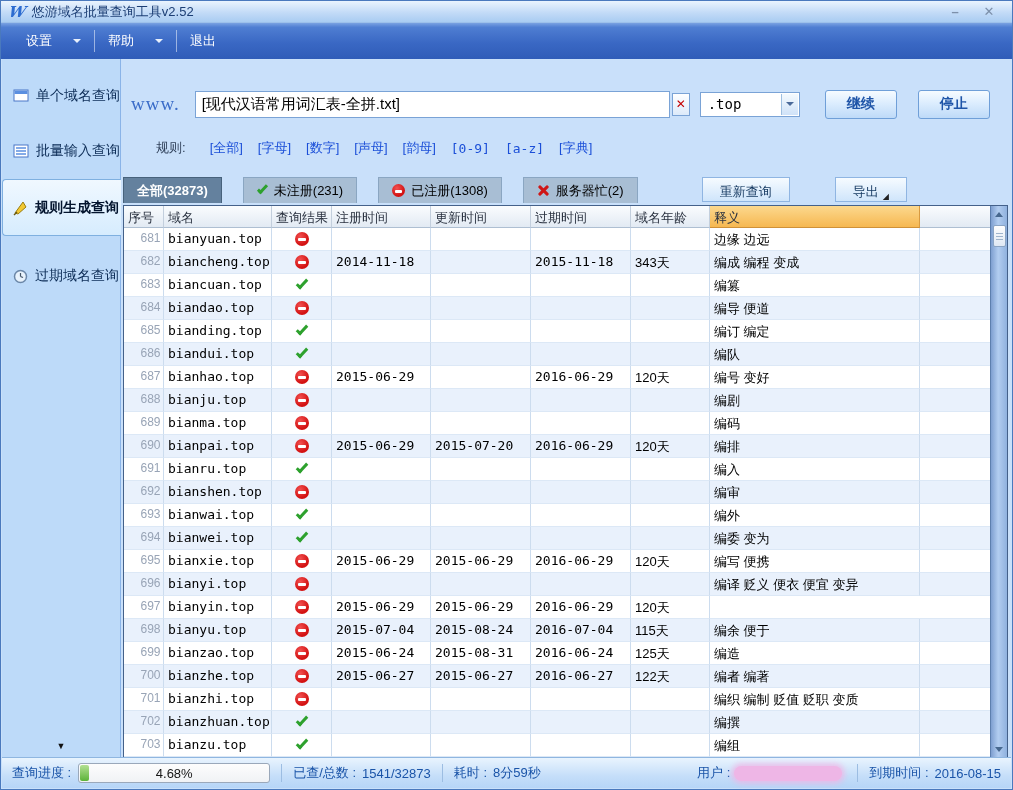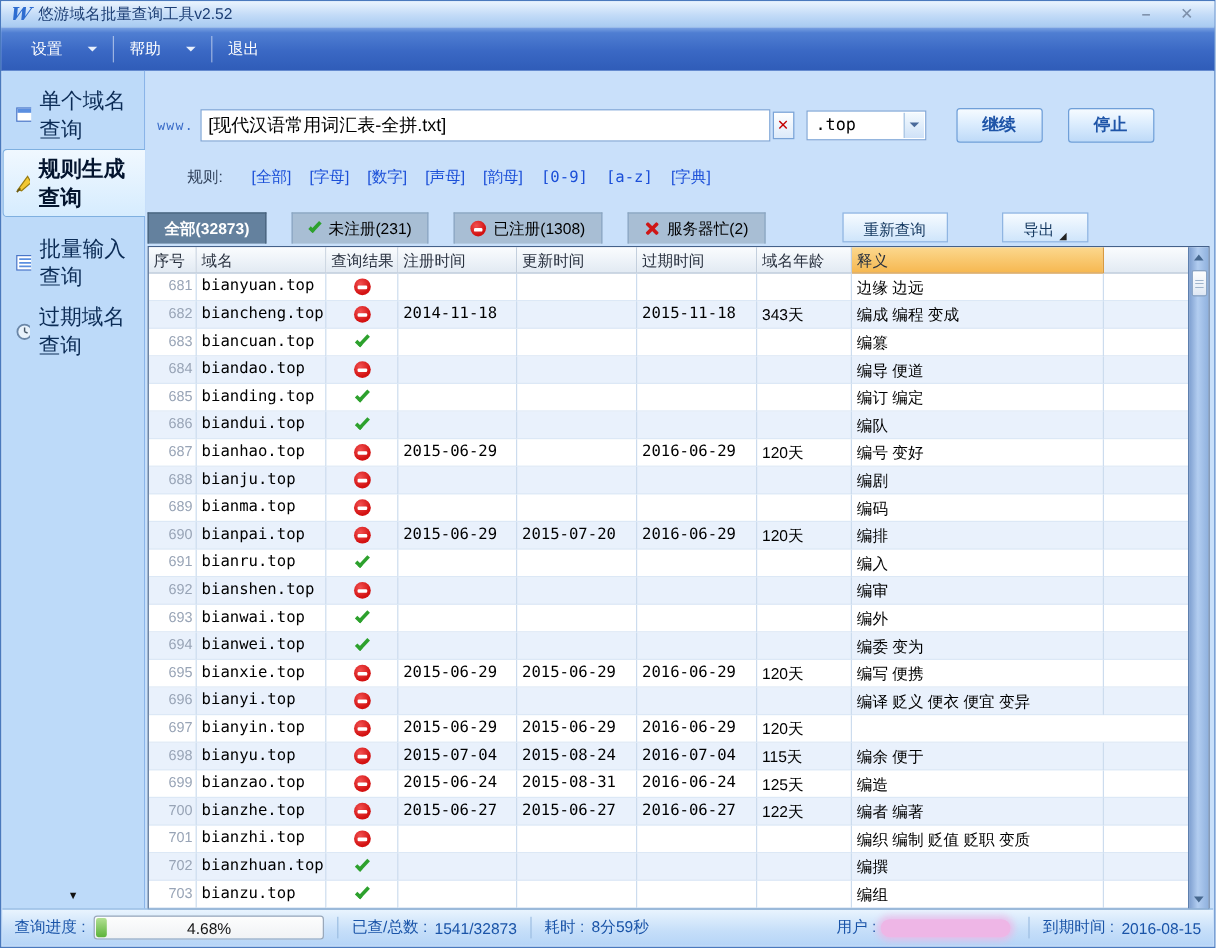--- a/index.html
+++ b/index.html
@@ -30,35 +30,35 @@
   }
   .menu-item { display:flex; align-items:center; gap:21px; padding:0 13px; font-size:13px; height:24px;text-align:right; }
   .caret-down { width:0; height:0; border-left:4px solid transparent; border-right:4px solid transparent; border-top:4px solid #e8f0fc; }
   .menu-sep { width:1px; height:22px; background:rgba(255,255,255,.5); }
 
   
   .app-body { position:absolute; top:58px; bottom:32px; left:1px; right:1px; display:flex; }
 
   .sidebar { width:119px; background:#bddaf9; border-right:1px solid #8ab4e8; position:relative; padding-top:20px; }
   .side-item { display:flex; align-items:center; gap:7px; height:34px; padding-left:11px;
-    font-size:18px; color:#0b2b55; }
+    font-size:14px; color:#0b2b55; }
   .side-item.active {
     height:57px; margin-top:11px; margin-right:-1px; padding-left:9px;
     background:linear-gradient(#f0f8ff,#d6ecfe); border:1px solid #7fb0e0; border-right:none;
     border-radius:4px 0 0 4px; font-weight:bold; color:#03142e;
   }
   .side-item.i3 { margin-top:21px; }
   .side-item.i4 { margin-top:23px; }
   .side-arrow { position:absolute; bottom:6px; left:0; right:0; text-align:center; font-size:9px; color:#111; }
 
   .main { flex:1; position:relative; background:#c9e0fa; }
 
   
   .form-row1 { position:absolute; top:31px; left:0; height:28px; display:flex; align-items:center; }
-  .www-label { margin-left:10px; margin-right:5px; color:#3a6cc8; font-size:11px; letter-spacing:1px; }
+  .www-label { margin-left:10px; margin-right:15px; color:#3a6cc8; font-size:19px; letter-spacing:1px;font-family:Liberation Serif, serif; }
   .domain-input { width:475px; height:27px; border:1px solid #7aa3d6; background:#fff;
     font-size:15px; padding:2px 6px; color:#000; font-family:"Liberation Sans","DejaVu Sans",sans-serif; }
   .clear-btn { width:18px; height:23px; margin-left:2px; background:linear-gradient(#ffffff,#dceafa);
     border:1px solid #7aa3d6; color:#c40000; font-weight:bold; font-size:12px;
     display:flex; align-items:center; justify-content:center; }
   .tld-box { margin-left:10px; width:100px; height:25px; background:#fff; border:1px solid #7aa3d6;
     position:relative; display:flex; align-items:center; padding-left:7px; font-size:14px; }
   .tld-arrow-btn { position:absolute; right:1px; top:1px; bottom:1px; width:17px;
     background:linear-gradient(#f4fafe,#cfe2f8); border-left:1px solid #9ebfe0;
     display:flex; align-items:center; justify-content:center; }
@@ -176,35 +176,35 @@
   <div class="app-body">
 
     <div class="sidebar">
       <div class="side-item">
         <svg width="16" height="14">
             <rect x="1" y="1" width="14" height="11" fill="#ffffff" stroke="#4a76c8"></rect>
             <rect x="1.5" y="1.5" width="13" height="3.5" fill="#5b8fe0"></rect>
           </svg>
         <span>单个域名查询</span>
       </div>
-      <div class="side-item active">
-        <svg width="16" height="16">
-            <polygon points="3,13 11,2 14,7 6,14" fill="#f2c832" stroke="#9a7d10"></polygon>
-            <line x1="2" y1="15" x2="5" y2="12" stroke="#6b5a10" stroke-width="1.5"></line>
-          </svg>
-        <span>规则生成查询</span>
-      </div>
       <div class="side-item i3">
         <svg width="16" height="14">
             <rect x="1" y="1" width="14" height="12" fill="#ffffff" stroke="#4a76c8"></rect>
             <line x1="3" y1="4" x2="13" y2="4" stroke="#5b8fe0" stroke-width="1.5"></line>
             <line x1="3" y1="7" x2="13" y2="7" stroke="#5b8fe0" stroke-width="1.5"></line>
             <line x1="3" y1="10" x2="13" y2="10" stroke="#5b8fe0" stroke-width="1.5"></line>
           </svg>
         <span>批量输入查询</span>
+      </div>
+      <div class="side-item active">
+        <svg width="16" height="16">
+            <polygon points="3,13 11,2 14,7 6,14" fill="#f2c832" stroke="#9a7d10"></polygon>
+            <line x1="2" y1="15" x2="5" y2="12" stroke="#6b5a10" stroke-width="1.5"></line>
+          </svg>
+        <span>规则生成查询</span>
       </div>
       <div class="side-item i4">
         <svg width="15" height="15">
             <circle cx="7.5" cy="7.5" r="6" fill="#e8f2fc" stroke="#6b87a8" stroke-width="1.5"></circle>
             <line x1="7.5" y1="7.5" x2="7.5" y2="4" stroke="#445566" stroke-width="1.2"></line>
             <line x1="7.5" y1="7.5" x2="10" y2="8.5" stroke="#445566" stroke-width="1.2"></line>
           </svg>
         <span>过期域名查询</span>
       </div>
       <div class="side-arrow">▼</div>

